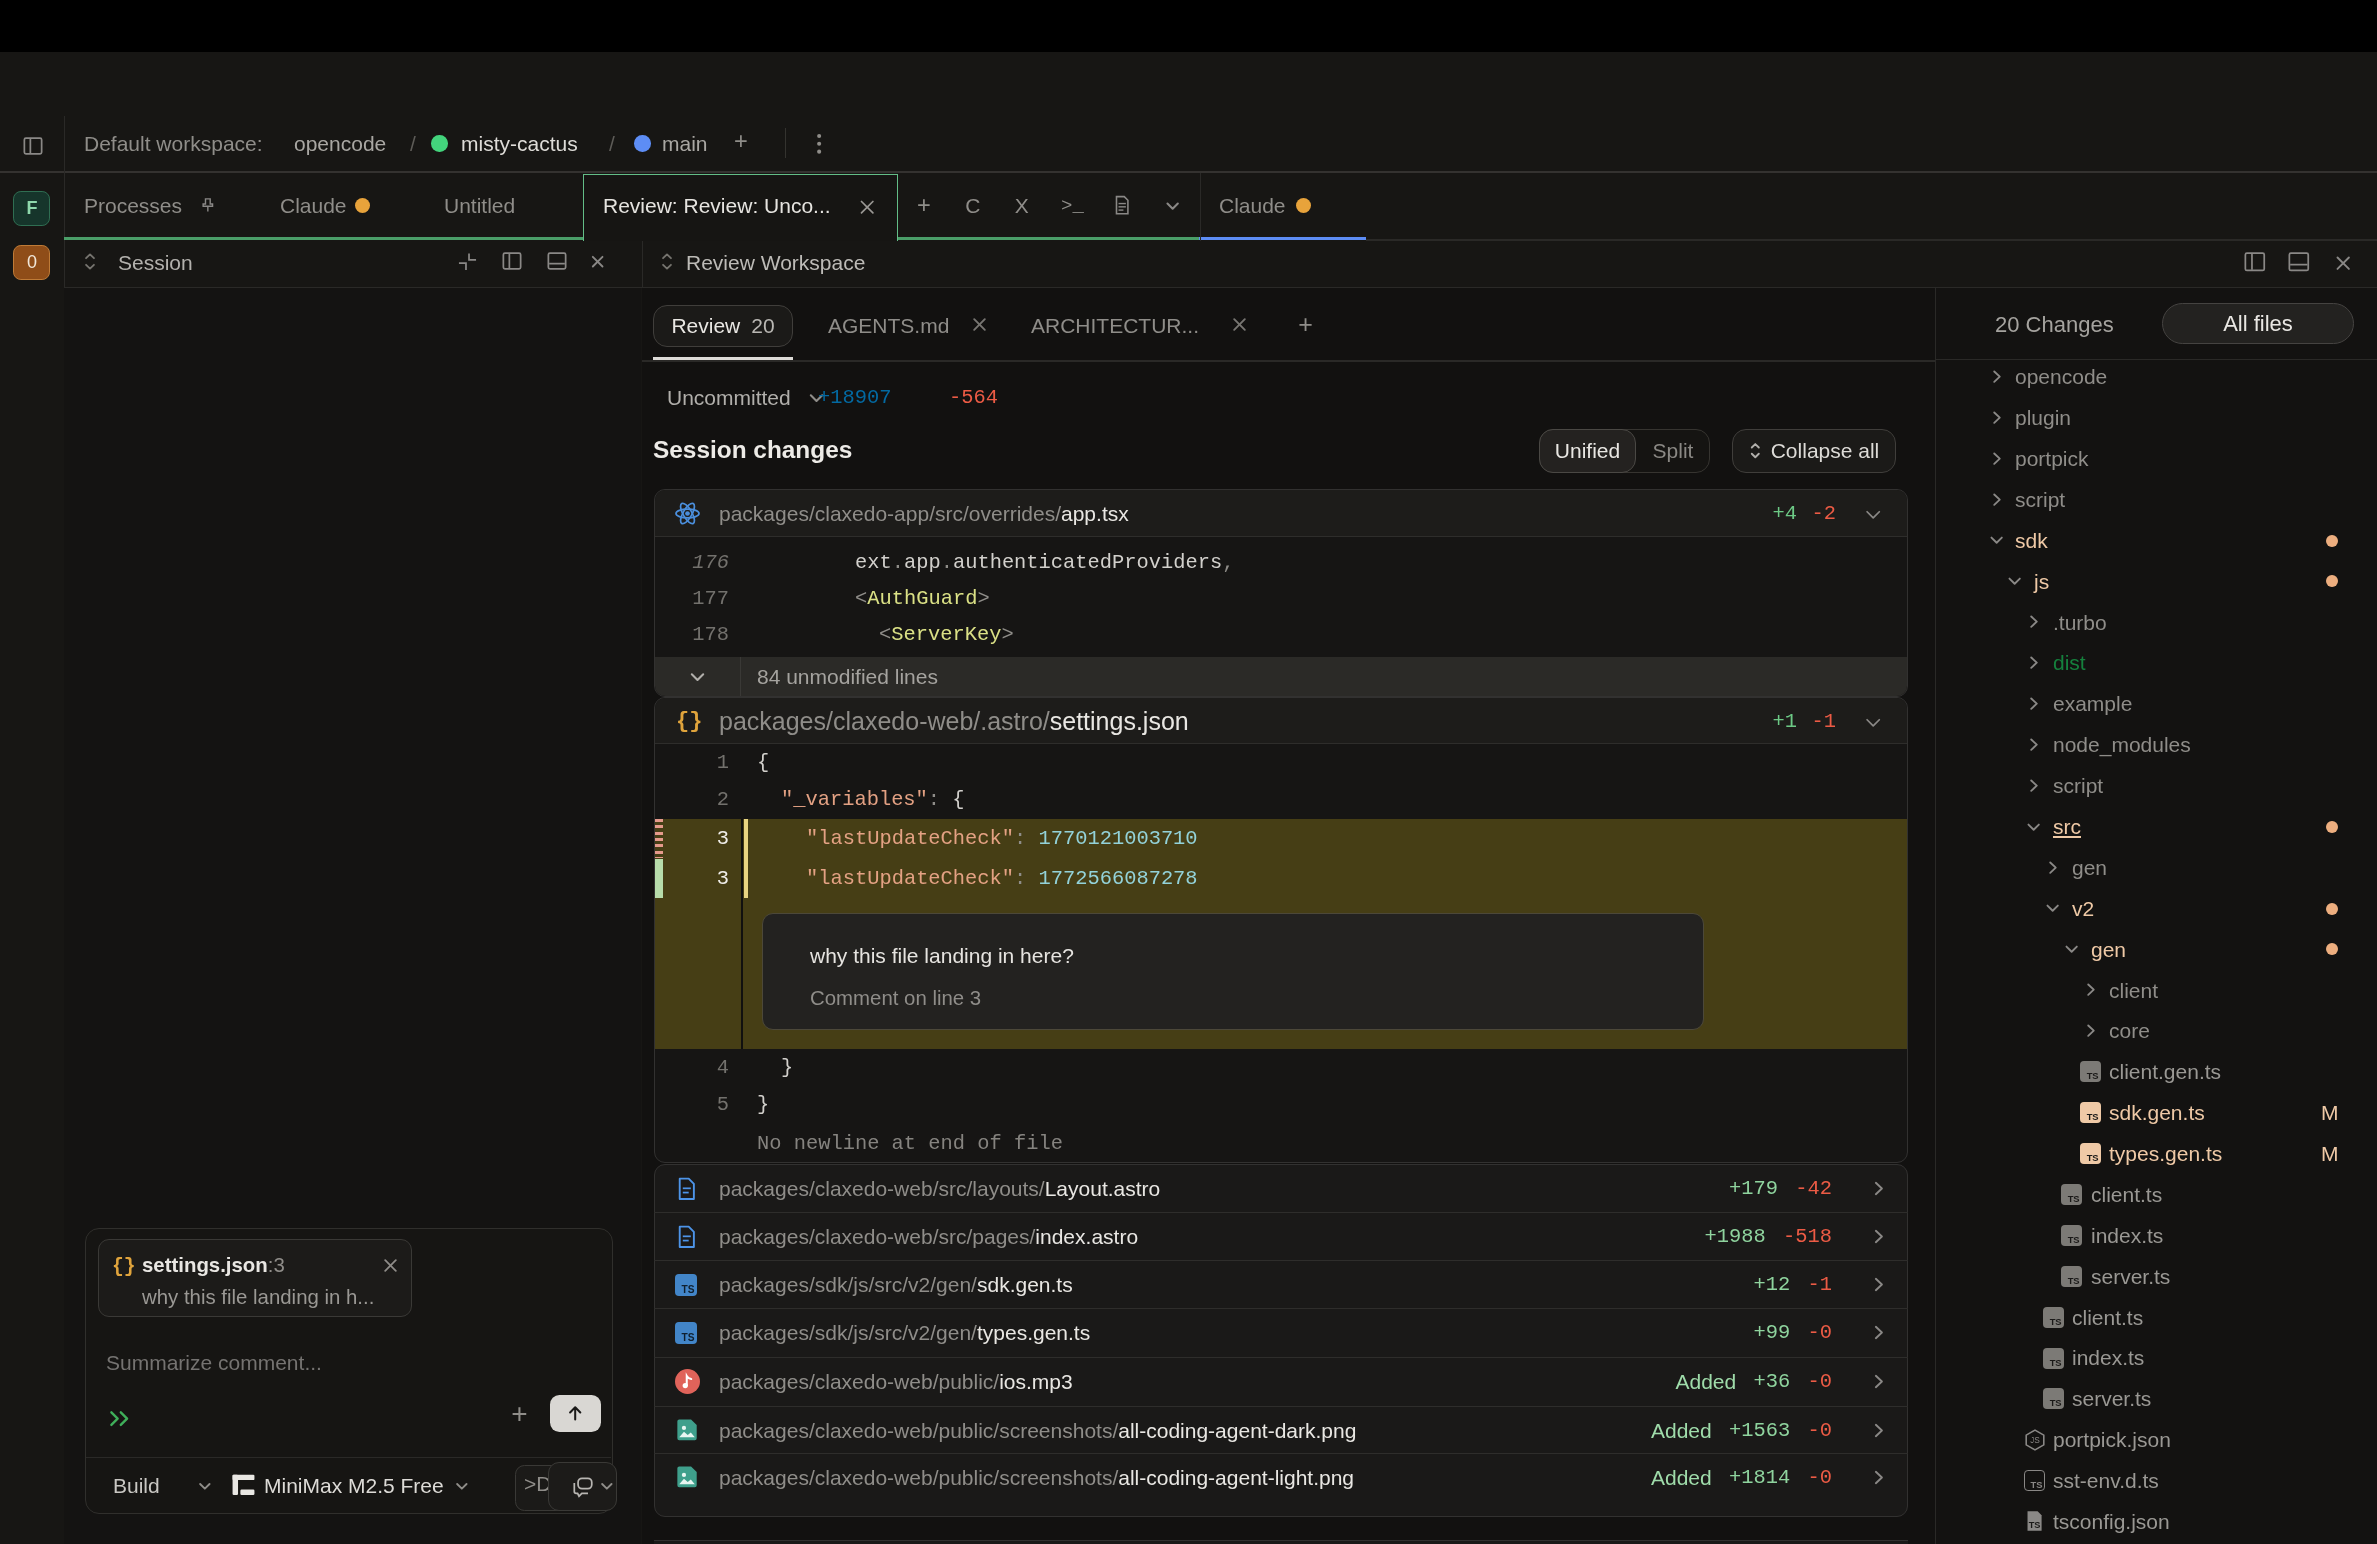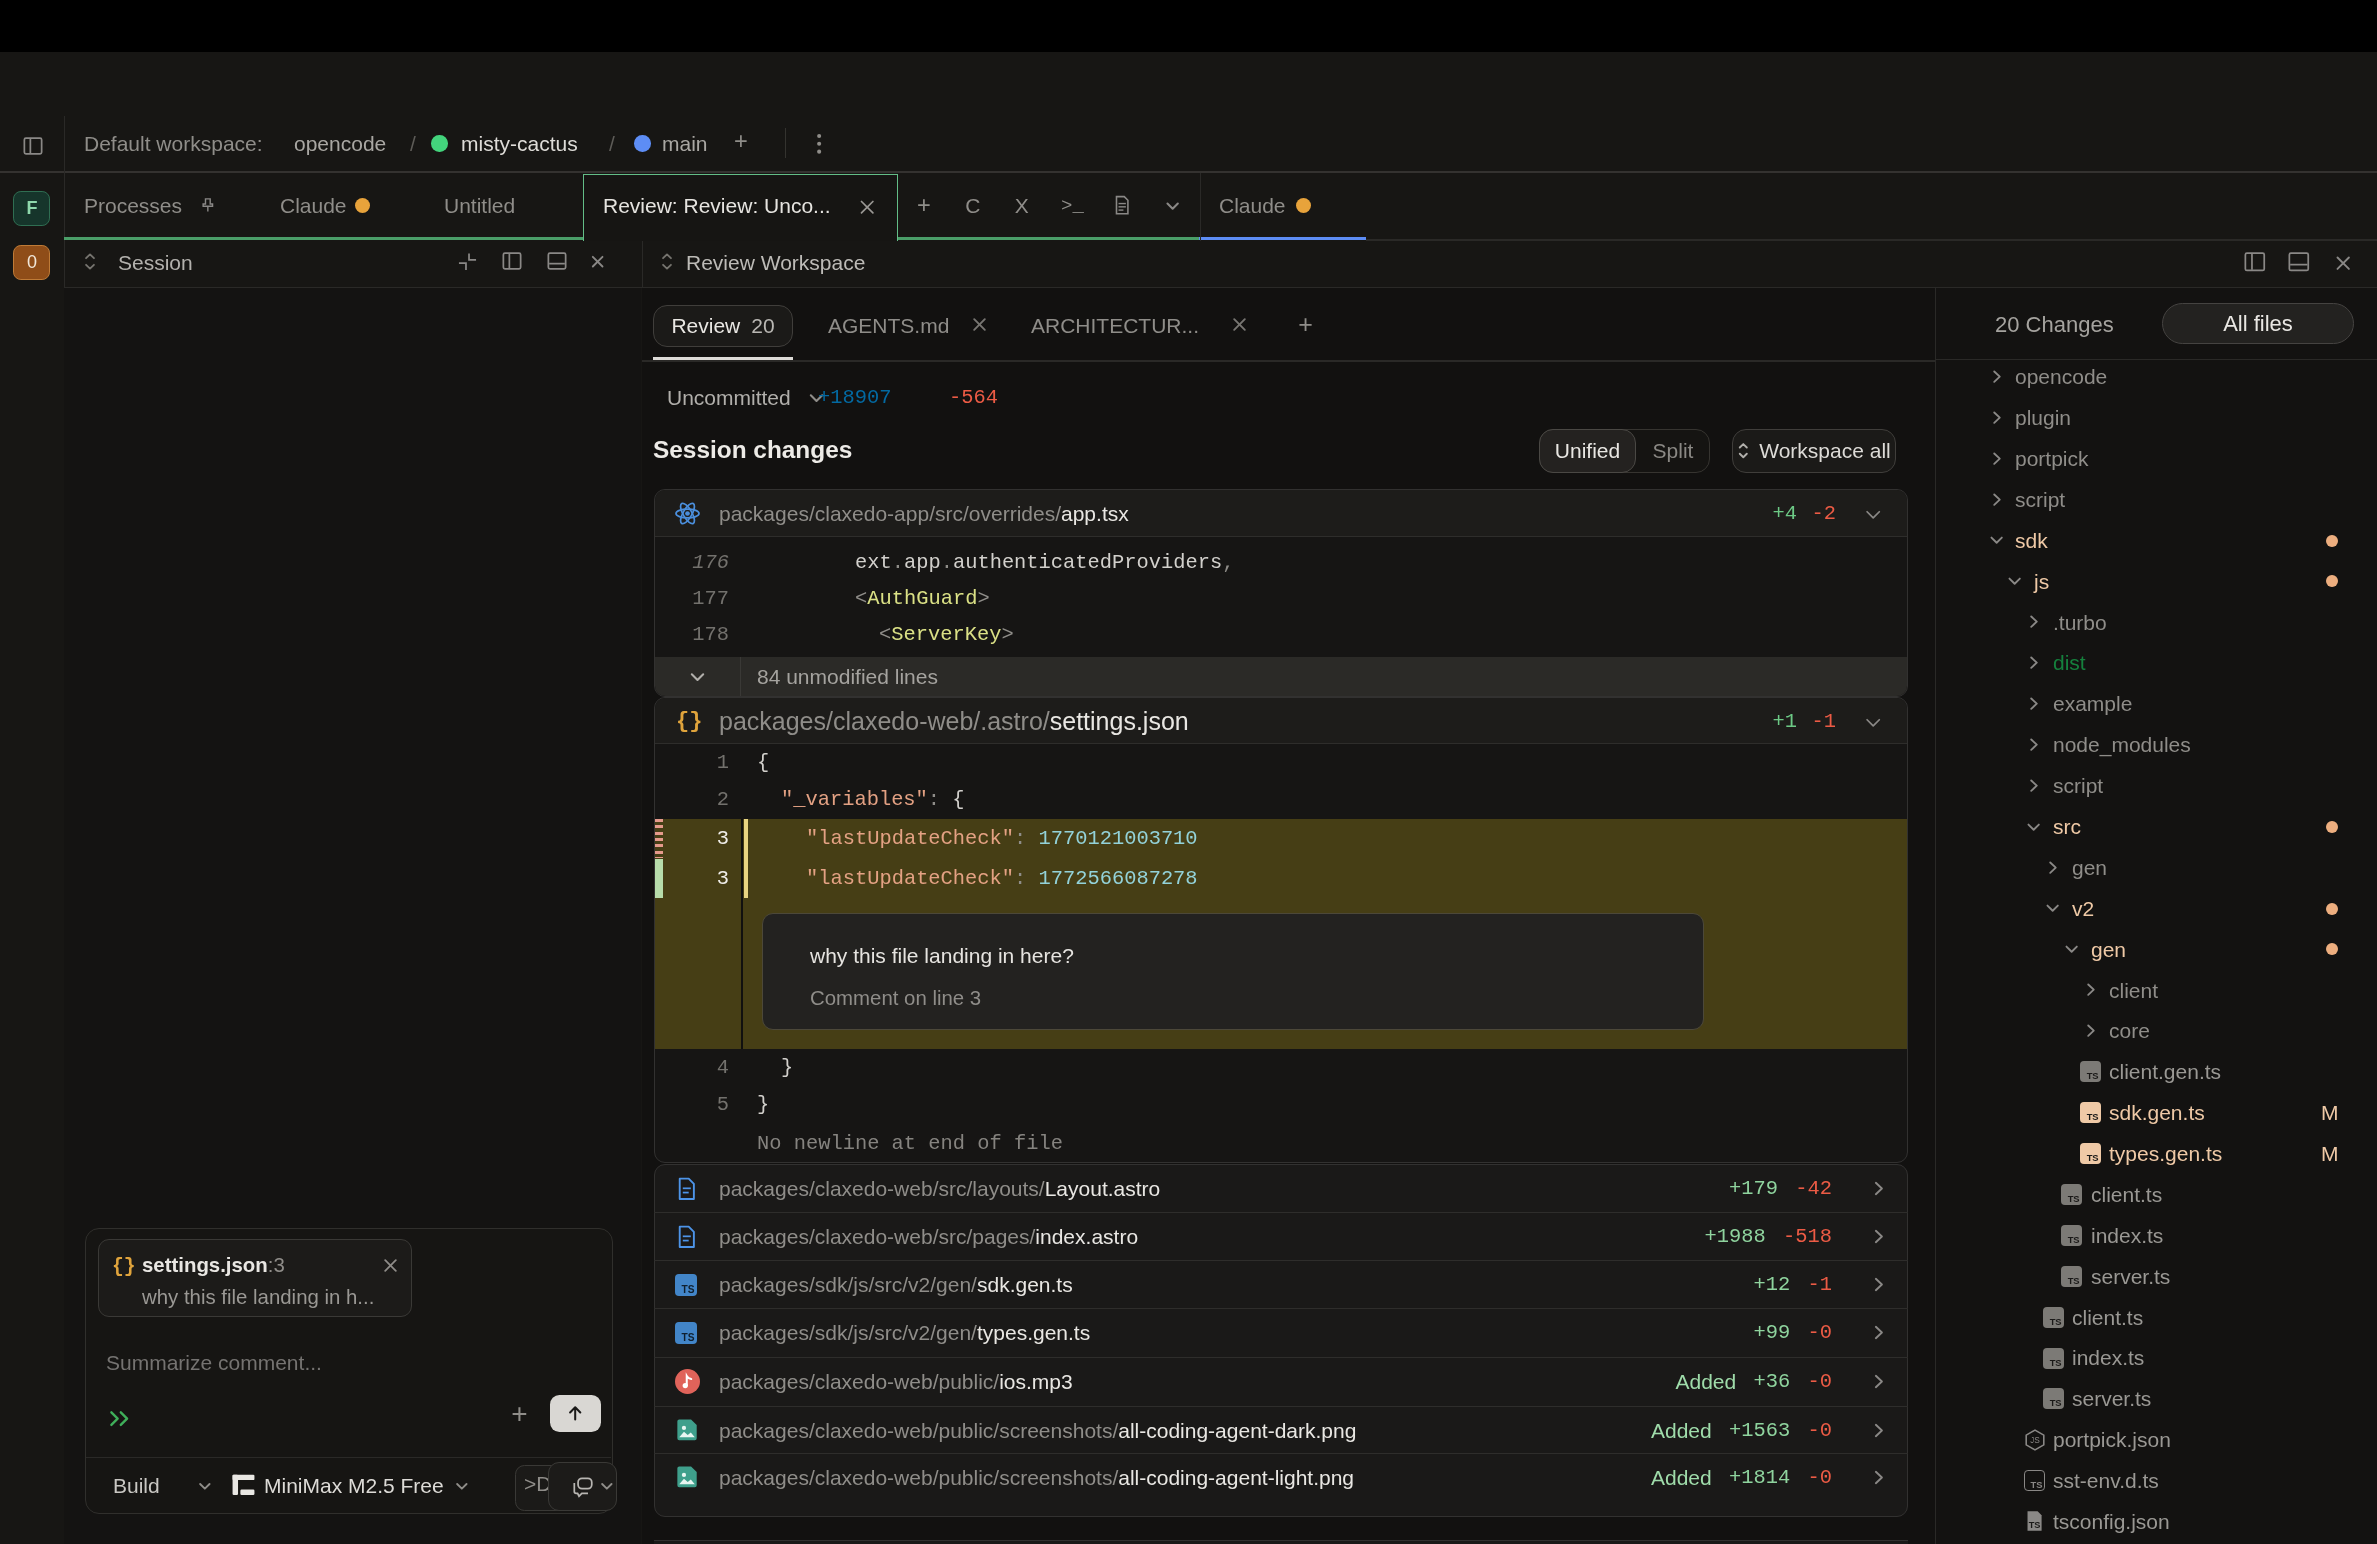--- a/index.html
+++ b/index.html
@@ -151,21 +151,21 @@
       <span style="color:#e9e7e3;font-size:21px;">Unified</span>
     </div>
 <div style="left:1636px;top:429px;width:74px;height:44px;display:flex;align-items:center;justify-content:center;">
       <span style="color:#8a8884;font-size:21px;">Split</span>
     </div>
 <div style="left:1732px;top:429px;width:164px;height:44px;border:1.6px solid #403e3b;border-radius:14px;background:#1b1a18;display:flex;align-items:center;justify-content:center;gap:9.4px;">
       <svg width="12.6" height="17.3" viewBox="0 0 16 22">
         <polyline points="3.52,7.04 8.0,2.6399999999999997 12.48,7.04" fill="none" stroke="#b1afab" stroke-width="2.4" stroke-linecap="round" stroke-linejoin="round"></polyline>
         <polyline points="3.52,14.96 8.0,19.36 12.48,14.96" fill="none" stroke="#b1afab" stroke-width="2.4" stroke-linecap="round" stroke-linejoin="round"></polyline>
       </svg>
-      <span style="color:#dddbd7;font-size:21px;">Workspace all</span>
+      <span style="color:#dddbd7;font-size:21px;">Collapse all</span>
     </div>
 
 <div style="left:654px;top:489px;width:1254px;height:208px;border:0.8px solid #323130;border-radius:11px;background:#161514;overflow:hidden;"></div>
 <div style="left:655px;top:490px;width:1252px;height:47px;background:#1d1c1a;border-bottom:0.8px solid #2e2d2b;border-radius:10.2px 10.2px 0 0;"></div>
 <div style="left:675px;top:501px;width:25px;height:25px;"><svg width="25" height="25" viewBox="0 0 32 32">
         <ellipse cx="16.0" cy="16.0" rx="14.72" ry="5.6" fill="none" stroke="#4b8fdd" stroke-width="2.2" transform="rotate(0 16.0 16.0)"></ellipse>
         <ellipse cx="16.0" cy="16.0" rx="14.72" ry="5.6" fill="none" stroke="#4b8fdd" stroke-width="2.2" transform="rotate(60 16.0 16.0)"></ellipse>
         <ellipse cx="16.0" cy="16.0" rx="14.72" ry="5.6" fill="none" stroke="#4b8fdd" stroke-width="2.2" transform="rotate(120 16.0 16.0)"></ellipse>
         <circle cx="16.0" cy="16.0" r="3" fill="#4b8fdd"></circle>
       </svg></div>
@@ -364,21 +364,21 @@
         <polyline points="7.92,4.4 14.96,11.0 7.92,17.6" fill="none" stroke="#8a8886" stroke-width="2.4" stroke-linecap="round" stroke-linejoin="round"></polyline>
       </svg></div>
 <div style="left:2053px;top:727px;height:35px;height:35px;line-height:35px;font-size:21px;color:#8f8d89;">node_modules</div>
 <div style="left:2025px;top:777px;width:17.3px;height:17.3px;"><svg width="17.3" height="17.3" viewBox="0 0 22 22">
         <polyline points="7.92,4.4 14.96,11.0 7.92,17.6" fill="none" stroke="#8a8886" stroke-width="2.4" stroke-linecap="round" stroke-linejoin="round"></polyline>
       </svg></div>
 <div style="left:2053px;top:768px;height:35px;height:35px;line-height:35px;font-size:21px;color:#8f8d89;">script</div>
 <div style="left:2025px;top:818px;width:17.3px;height:17.3px;"><svg width="17.3" height="17.3" viewBox="0 0 22 22">
         <polyline points="4.4,8.36 11.0,14.96 17.6,8.36" fill="none" stroke="#8a8886" stroke-width="2.4" stroke-linecap="round" stroke-linejoin="round"></polyline>
       </svg></div>
-<div style="left:2053px;top:809px;height:35px;height:35px;line-height:35px;font-size:21px;color:#efc9a6;">src</div>
+<div style="left:2053px;top:809px;height:35px;height:35px;line-height:35px;font-size:21px;color:#efc9a6;text-decoration:underline;">src</div>
 <div style="left:2326px;top:821px;width:11.8px;height:11.8px;background:#edae7f;border-radius:50%;"></div>
 <div style="left:2044px;top:859px;width:17.3px;height:17.3px;"><svg width="17.3" height="17.3" viewBox="0 0 22 22">
         <polyline points="7.92,4.4 14.96,11.0 7.92,17.6" fill="none" stroke="#8a8886" stroke-width="2.4" stroke-linecap="round" stroke-linejoin="round"></polyline>
       </svg></div>
 <div style="left:2072px;top:850px;height:35px;height:35px;line-height:35px;font-size:21px;color:#8f8d89;">gen</div>
 <div style="left:2044px;top:899px;width:17.3px;height:17.3px;"><svg width="17.3" height="17.3" viewBox="0 0 22 22">
         <polyline points="4.4,8.36 11.0,14.96 17.6,8.36" fill="none" stroke="#8a8886" stroke-width="2.4" stroke-linecap="round" stroke-linejoin="round"></polyline>
       </svg></div>
 <div style="left:2072px;top:891px;height:35px;height:35px;line-height:35px;font-size:21px;color:#efc9a6;">v2</div>
 <div style="left:2326px;top:903px;width:11.8px;height:11.8px;background:#edae7f;border-radius:50%;"></div>

